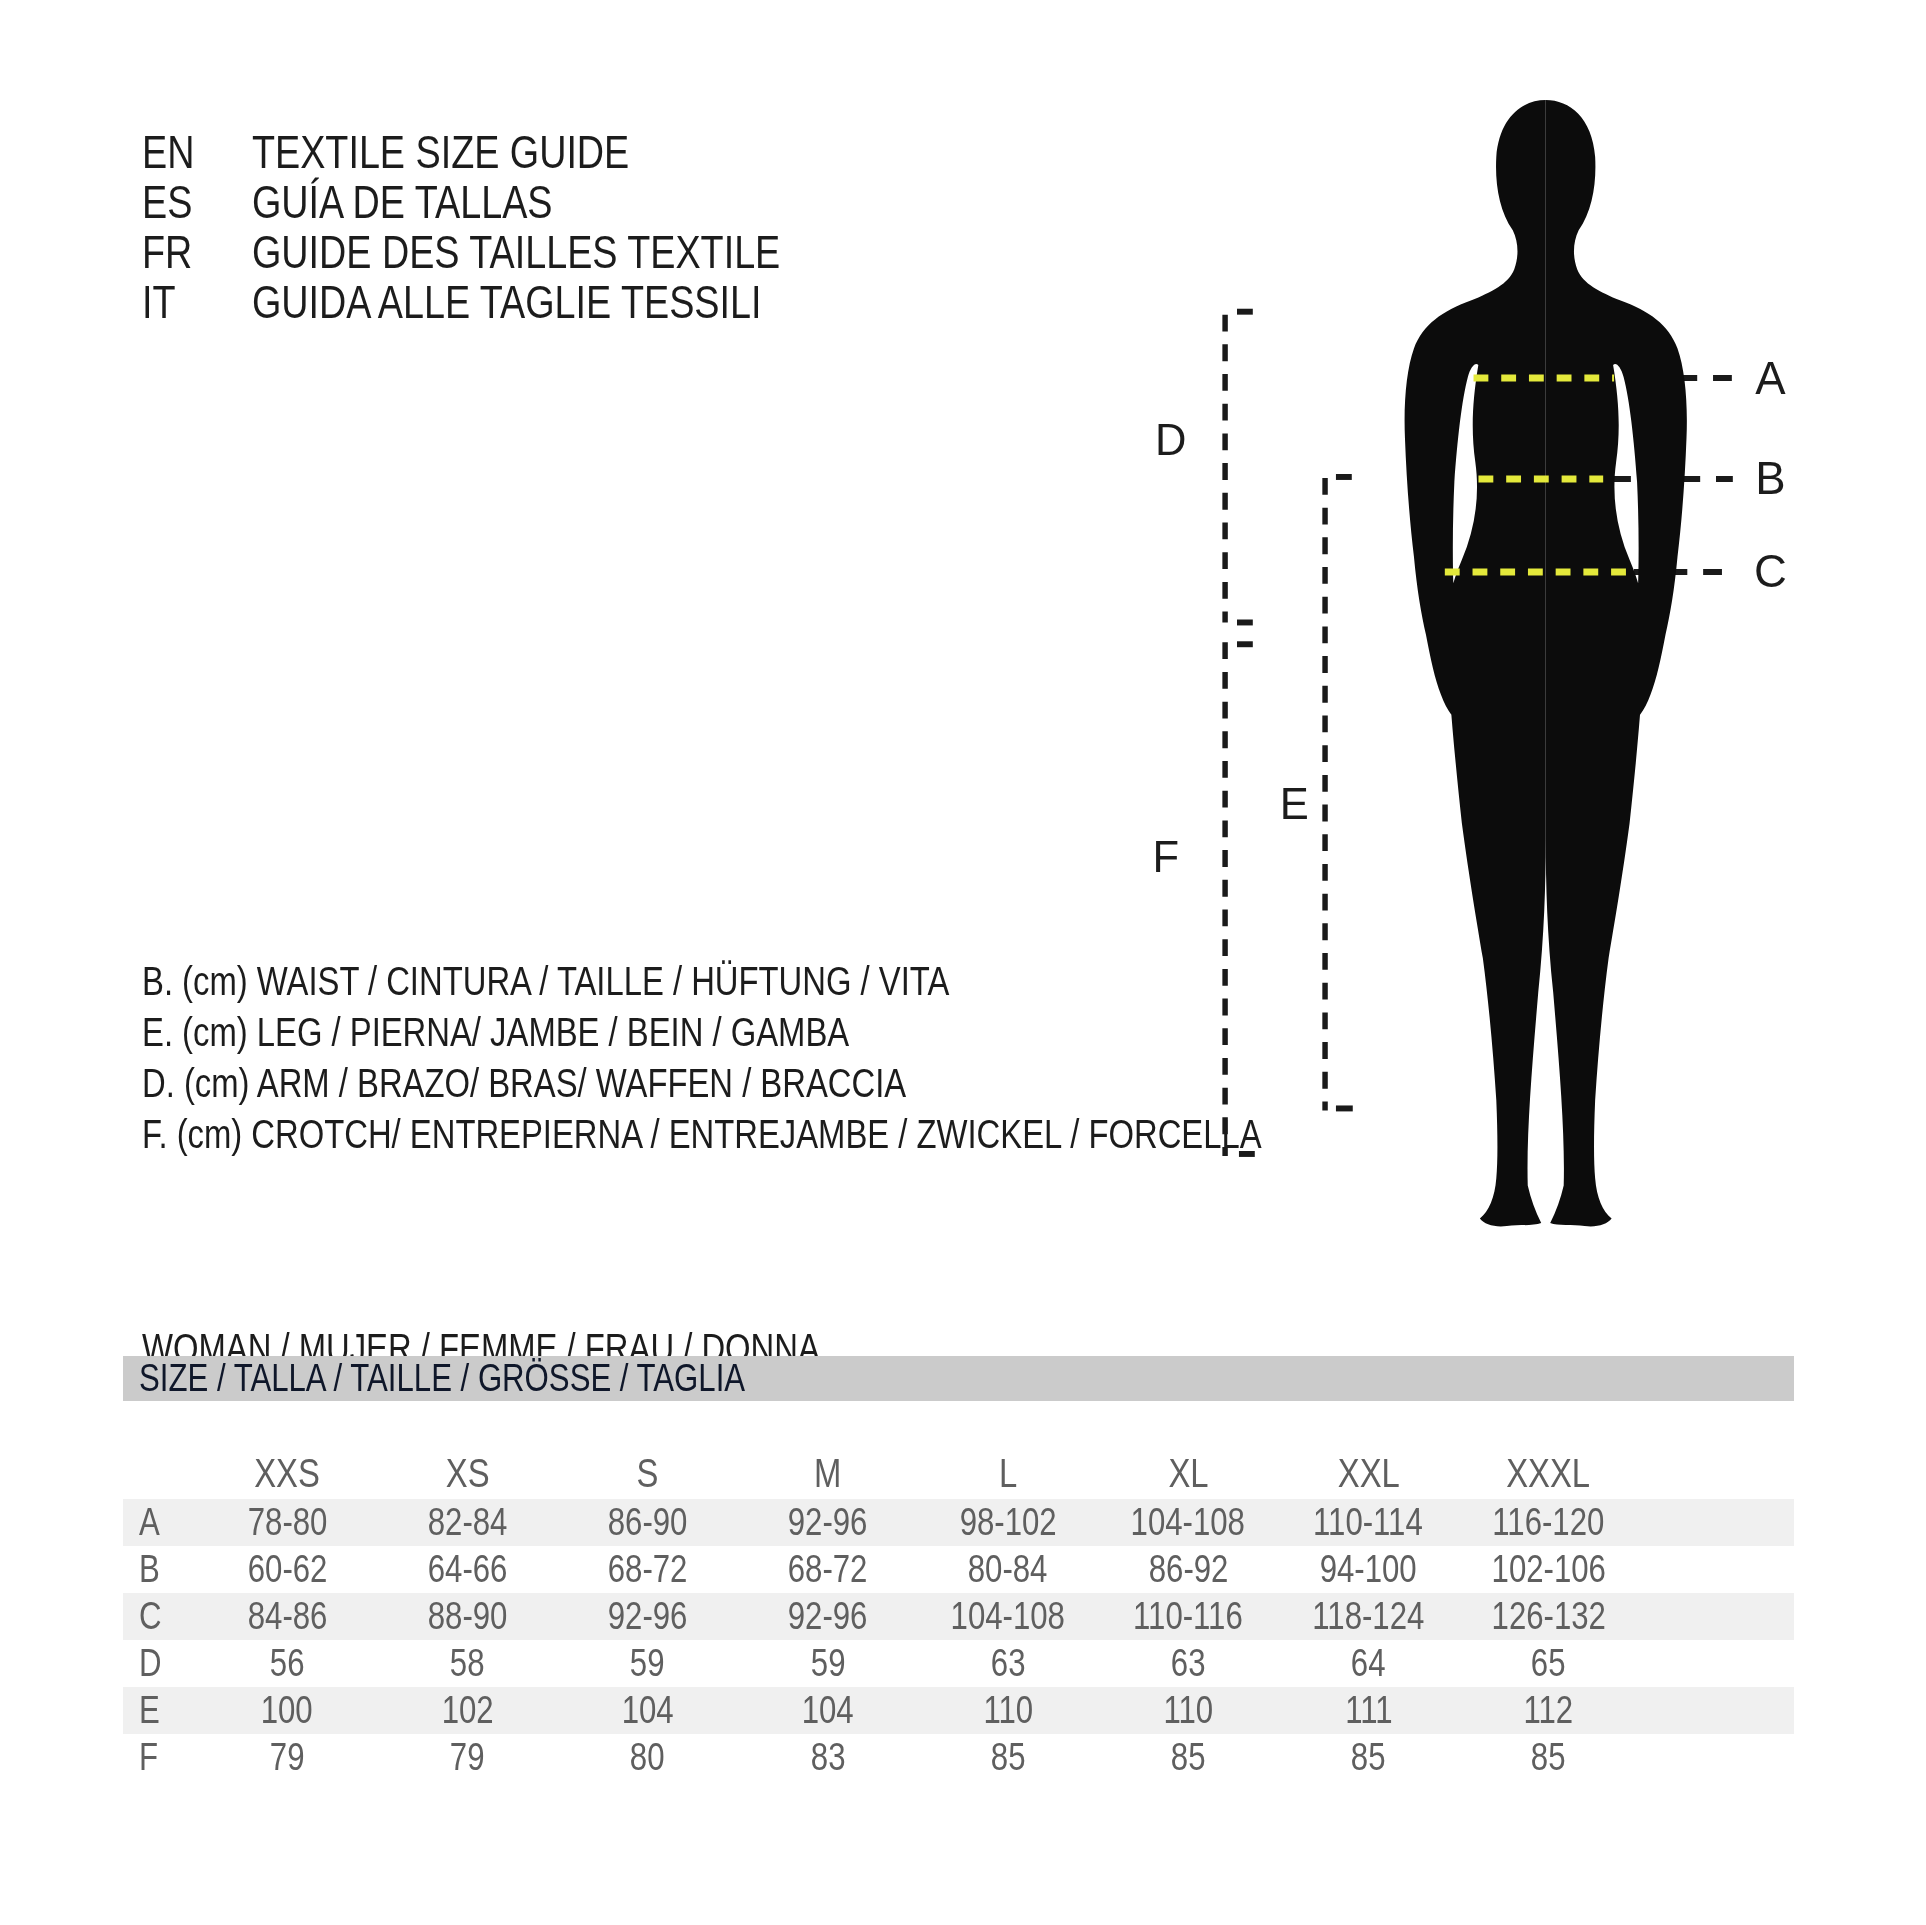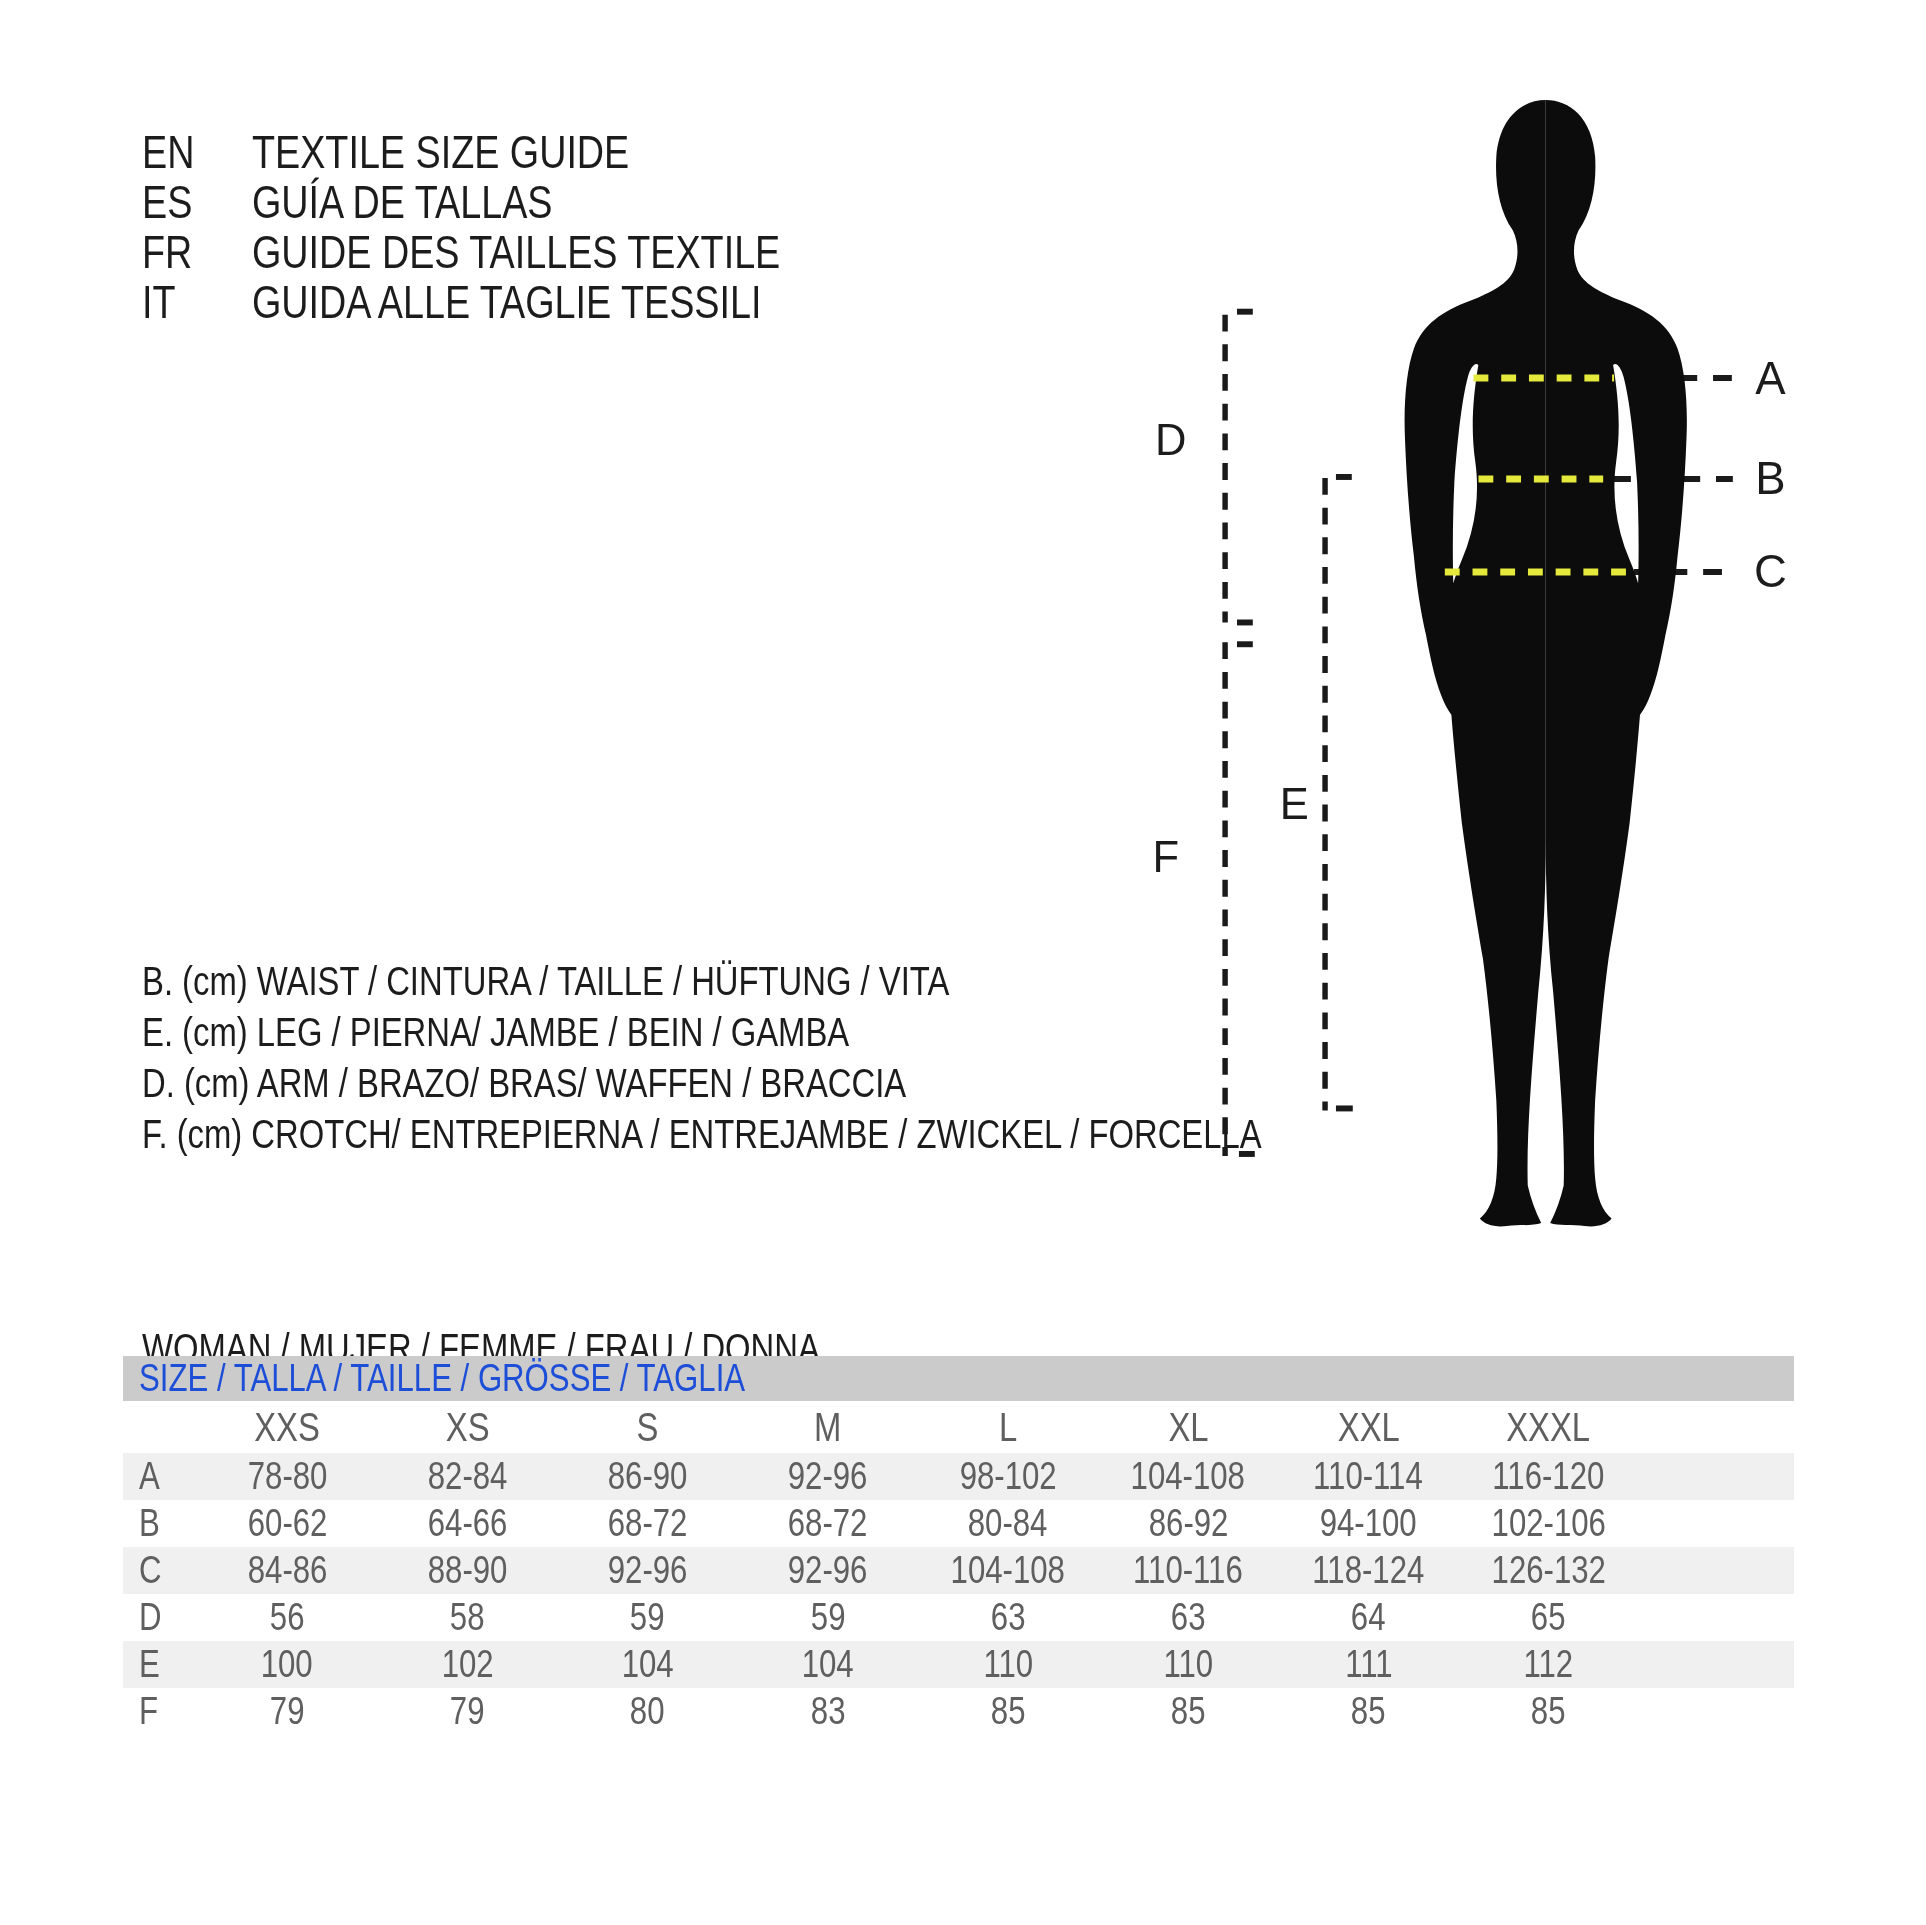--- a/index.html
+++ b/index.html
@@ -17,23 +17,23 @@
 
   
   #legend{left:142px;top:956px;font-size:40px;}
   .legend-row{height:51px;line-height:51px;}
 
   
   #gender{left:142px;top:1288px;font-size:40px;height:42px;line-height:42px;margin-top:39px;}
 
   
   #table-wrap{left:123px;top:1356px;width:1671px;}
-  #size-bar{height:45px;line-height:45px;background:#cbcbcb;color:#1d4ed8;
+  #size-bar{height:45px;line-height:45px;background:#cbcbcb;color:#0f172a;
             font-size:38px;padding-left:16px;box-sizing:border-box;}
-  table{width:1671px;border-collapse:collapse;table-layout:fixed;}
+  table{width:1671px;border-collapse:collapse;table-layout:fixed;margin-top:46px;}
   td{padding:0;text-align:center;color:#5f5f5f;font-size:38px;overflow:hidden;}
   tr.size-row td{height:52px;font-size:40px;}
   tr.data-row td{height:47px;}
   tr.alt{background:#f0f0f0;}
   td.rowlab{text-align:left;padding-left:16px;}
 
   
   #figure-svg{left:1119px;top:89px;}
   text{font-family:"Liberation Sans", sans-serif;fill:#1c1c1c;}
 </style>

